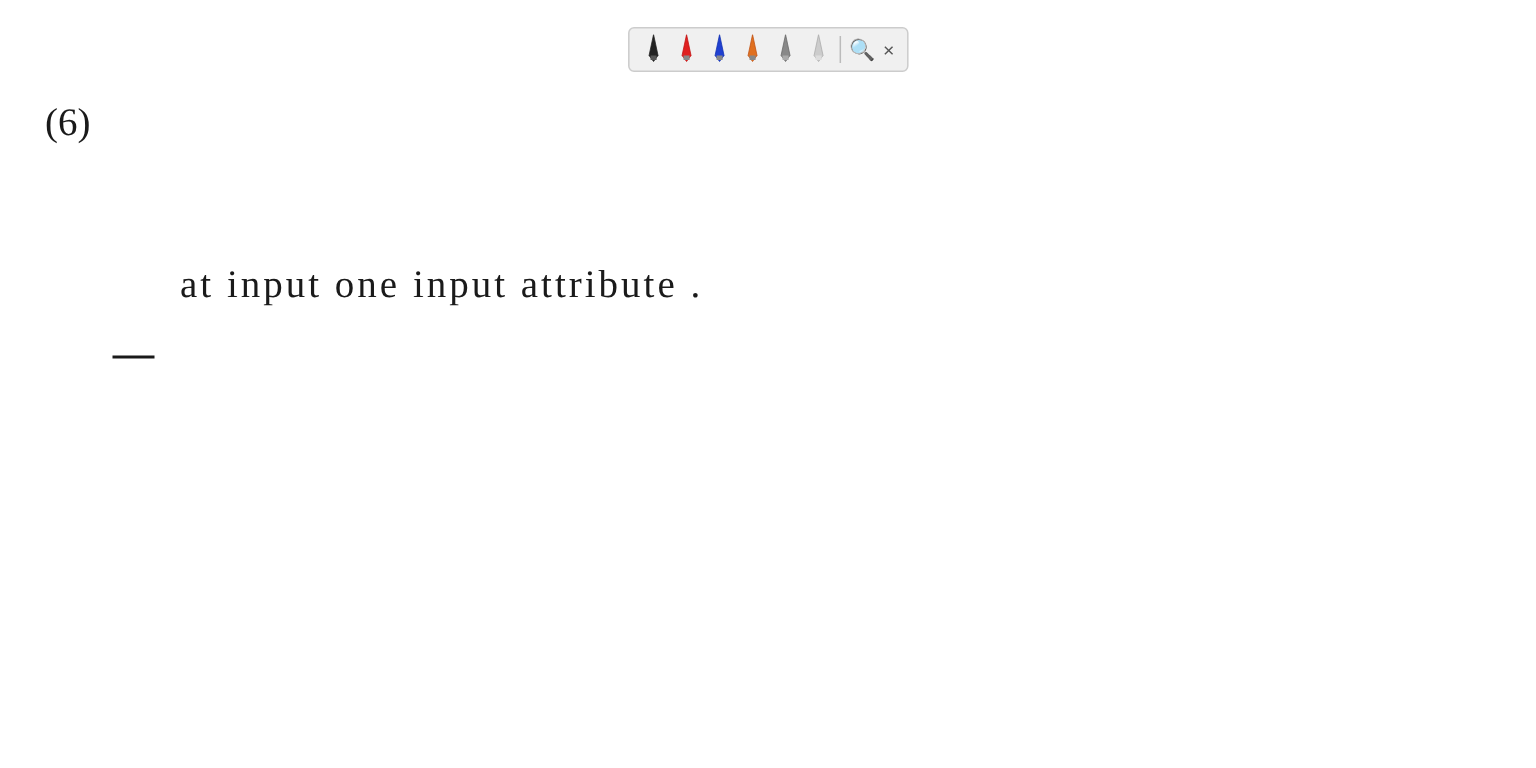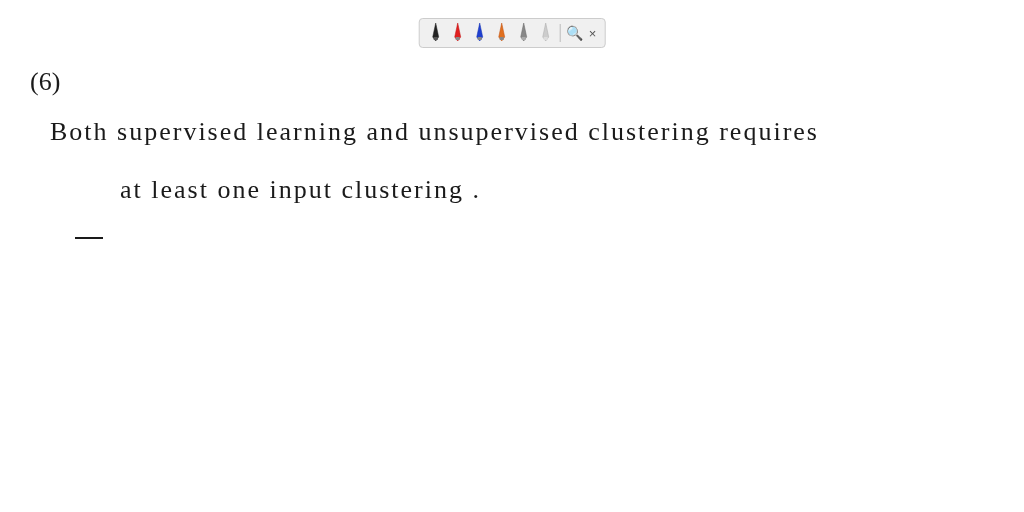--- a/index.html
+++ b/index.html
@@ -161,19 +161,18 @@
     🔍
   </div>
 
   <div class="tool-close">×</div>
 </div>
 
 <div class="content">
 
   <div class="label-number">(6)</div>
 
-  <div class="line1">Both supervised learning and unsupervised clustering requires</div>
 
-  <div class="line2">at least  one  input       clustering .</div>
+  <div class="line2">at input  one  input       attribute .</div>
 
   <div class="underline-mark"></div>
 
 </div>
 
 </body></html>

